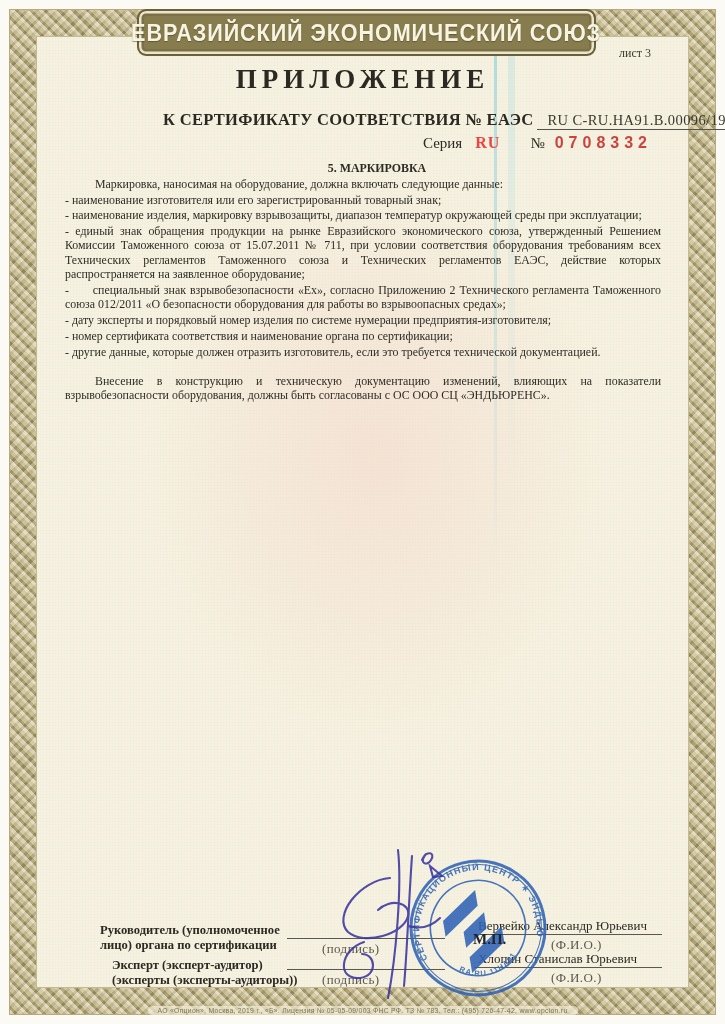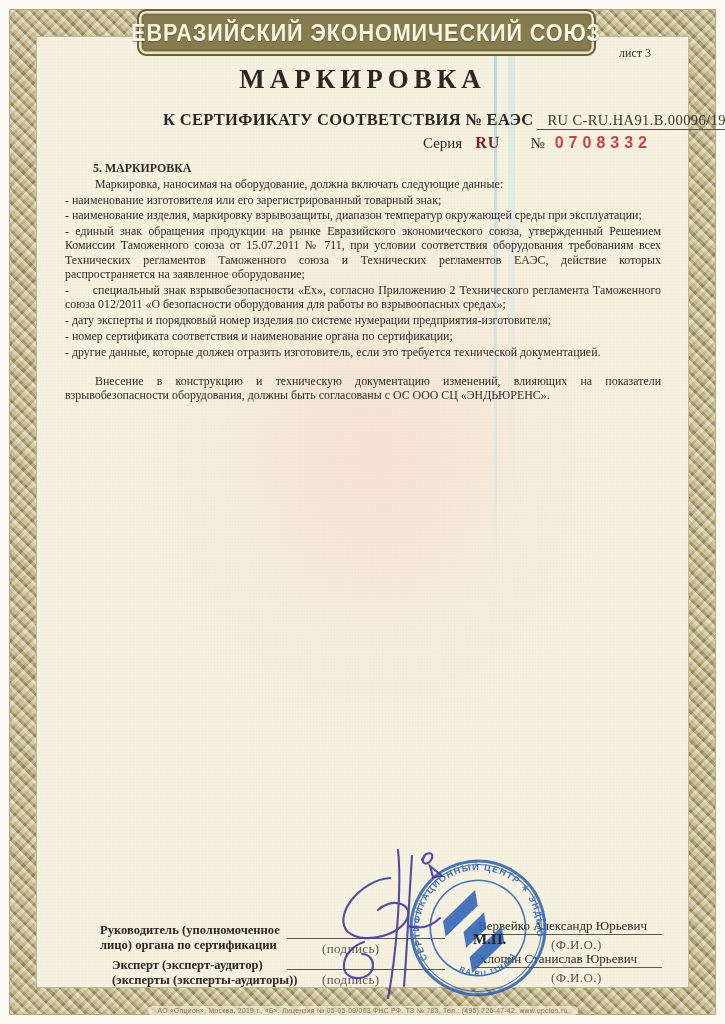--- a/index.html
+++ b/index.html
@@ -31,29 +31,29 @@
     color:#f7f4e2;letter-spacing:1px;white-space:nowrap;transform:scaleX(.9);
     text-shadow:0 1px 1px rgba(60,54,30,.5);}
   .sheet-no{position:absolute;left:600px;top:46px;width:70px;font-size:12px;text-align:center;color:#3b382e;}
   .doc-title{position:absolute;left:0;right:0;top:64px;text-align:center;font-size:27px;
     font-weight:bold;letter-spacing:5px;color:#2b2922;}
   .cert-line{position:absolute;left:163px;top:110px;white-space:nowrap;}
   .cert-prefix{font-weight:bold;font-size:16.5px;letter-spacing:.3px;color:#2b2922;}
   .cert-number{font-size:14.5px;color:#3a382f;letter-spacing:.4px;border-bottom:1px solid #56524a;
     padding:0 8px 1px 10px;margin-left:4px;}
   .series-line{position:absolute;left:423px;top:134px;white-space:nowrap;font-size:15px;color:#2b2922;}
-  .series-ru{color:#7f1d1d;font-weight:bold;font-size:16px;margin-left:13px;letter-spacing:1px;}
+  .series-ru{color:#ef4444;font-weight:bold;font-size:16px;margin-left:13px;letter-spacing:1px;}
   .series-num-sign{margin-left:30px;font-size:15px;}
   .series-digits{color:#cc433d;font-family:"Liberation Sans",sans-serif;font-weight:bold;
     font-size:16px;letter-spacing:5px;margin-left:10px;}
   
   .body-text{position:absolute;left:65px;top:161px;width:596px;font-size:11.9px;line-height:14.3px;
     color:#2e2c25;}
   .body-text p{margin:0 0 1.5px 0;text-align:justify;}
-  .body-text p.heading{font-weight:bold;text-align:left;padding-left:28px;}
+  .body-text p.heading{font-weight:bold;text-align:center;padding-left:28px;}
   .body-text p.indent{text-indent:30px;}
   .body-text p.closing{margin-top:15px;text-indent:30px;}
   
   .sig-label{position:absolute;font-weight:bold;font-size:12.6px;line-height:15px;color:#2b2922;}
   .rule{position:absolute;border-bottom:1px solid #5c5850;height:0;}
   .tiny-cap{position:absolute;font-size:13px;color:#5c584e;letter-spacing:.4px;}
   .fio-name{position:absolute;font-size:13px;color:#2b2922;white-space:nowrap;}
   .mp{position:absolute;left:429px;top:931px;font-size:15px;font-weight:bold;color:#20242c;z-index:9;margin-left:44px;}
   .stamp{position:absolute;left:401px;top:851px;width:154px;height:154px;z-index:7;opacity:.88;}
   .signature-svg{position:absolute;left:312px;top:838px;width:145px;height:170px;z-index:8;}
@@ -74,21 +74,21 @@
   <div class="frame-edge-in"></div>
 
   <div class="stripe" style="left:494px;top:10px;width:3px;height:555px;background:linear-gradient(to bottom,rgba(110,200,220,.55),rgba(110,200,220,0));"></div>
   <div class="stripe" style="left:508px;top:10px;width:7px;height:480px;background:linear-gradient(to bottom,rgba(140,210,225,.28),rgba(140,210,225,0));"></div>
 
   <div class="banner">
     <span>ЕВРАЗИЙСКИЙ ЭКОНОМИЧЕСКИЙ СОЮЗ</span>
   </div>
   <div class="sheet-no">лист 3</div>
 
-  <div class="doc-title">МАРКИРОВКА</div>
+  <div class="doc-title">ПРИЛОЖЕНИЕ</div>
   <div class="cert-line">
     <span class="cert-prefix">К СЕРТИФИКАТУ СООТВЕТСТВИЯ № ЕАЭС</span><span class="cert-number">RU C-RU.HA91.B.00096/19</span>
   </div>
   <div class="series-line">
     <span>Серия</span><span class="series-ru">RU</span><span class="series-num-sign">№</span><span class="series-digits">0708332</span>
   </div>
 
   <div class="body-text">
     <p class="heading">5. МАРКИРОВКА</p>
     <p class="indent">Маркировка, наносимая на оборудование, должна включать следующие данные:</p>

